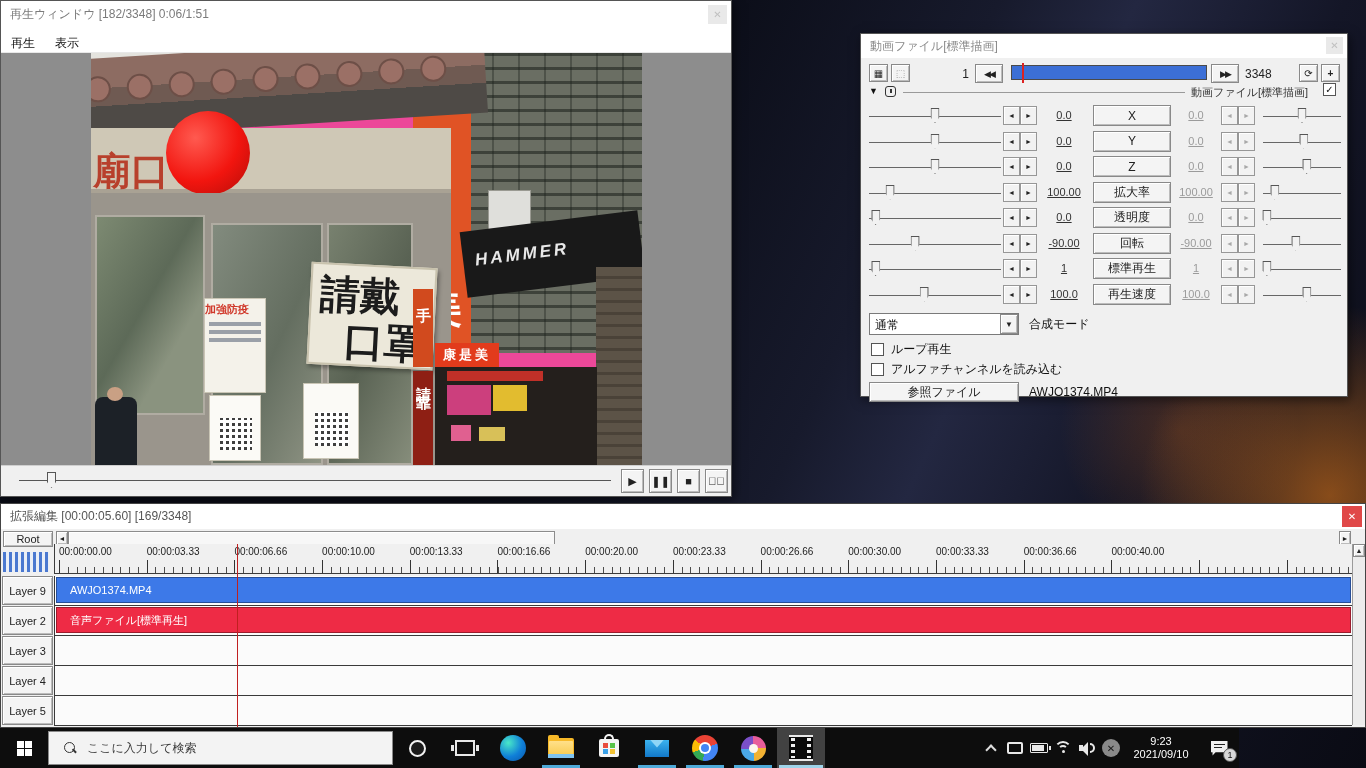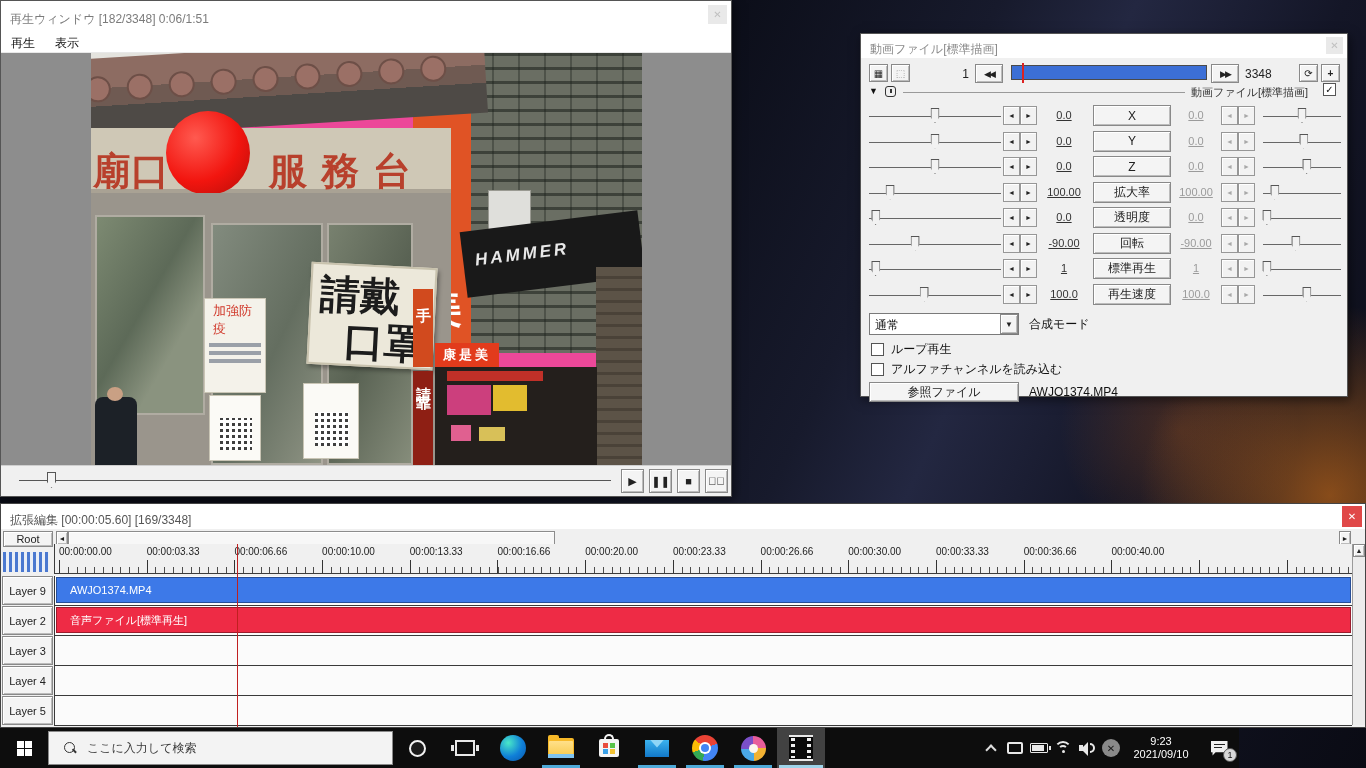--- a/index.html
+++ b/index.html
@@ -6,21 +6,21 @@
   body{background:#000}
   #screen{position:relative;width:1366px;height:768px;overflow:hidden;
     font-family:"Liberation Sans","DejaVu Sans",sans-serif;
     background:
       radial-gradient(circle at 1330px 495px, rgba(235,125,25,.55), rgba(235,125,25,0) 190px),
       radial-gradient(circle at 1180px 430px, rgba(220,110,30,.25), rgba(220,110,30,0) 120px),
       linear-gradient(115deg,#0a0c16 40%,#171a2c 58%,#232741 66%,#141627 78%,#0a0b14 100%);}
   .abs{position:absolute}
   
   .win{position:absolute;background:#f0f0f0;border:1px solid #555;box-shadow:2px 3px 10px rgba(0,0,0,.5)}
-  .titlebar{position:relative;height:27px;background:#fff;display:flex;align-items:flex-end;padding:0 9px;font-size:12px;color:#7b7b7b}
+  .titlebar{position:relative;height:27px;background:#fff;display:flex;align-items:center;padding:0 9px;font-size:12px;color:#7b7b7b}
   .closebox{position:absolute;right:4px;top:4px;width:19px;height:19px;background:#e9e9e9;color:#c0c0c0;font-size:10px;display:flex;align-items:center;justify-content:center}
   .btn{background:#f4f4f4;border:1px solid #898989;box-shadow:inset 1px 1px 0 #fff,inset -1px -1px 0 #bcbcbc;display:flex;align-items:center;justify-content:center;color:#222}
   
   #player{left:0;top:0;width:732px;height:497px}
   #player .menubar{height:25px;background:#fff;display:flex;align-items:flex-end;font-size:12px;color:#111;border-bottom:1px solid #e8e8e8}
   #player .menubar span{padding:0 10px}
   #pvideo-wrap{position:absolute;left:0;top:52px;width:730px;height:413px;background:#8d8d8d}
   #pvideo{position:absolute;left:90px;top:0;width:551px;height:412px;overflow:hidden;background:#ec4899}
   #pctrl{position:absolute;left:0;bottom:0;width:730px;height:31px;background:#f0f0f0;border-top:1px solid #cfcfcf}
   #pctrl .line{position:absolute;left:18px;top:14px;width:592px;height:1px;background:#555}
@@ -117,30 +117,29 @@
               <i style="width:26px;height:26px;border-radius:50%;background:#9b7066;border:2px solid #6d4f47"></i>
               <i style="width:26px;height:26px;border-radius:50%;background:#9b7066;border:2px solid #6d4f47"></i>
               <i style="width:26px;height:26px;border-radius:50%;background:#9b7066;border:2px solid #6d4f47"></i>
               <i style="width:26px;height:26px;border-radius:50%;background:#9b7066;border:2px solid #6d4f47"></i>
               <i style="width:26px;height:26px;border-radius:50%;background:#9b7066;border:2px solid #6d4f47"></i>
               <i style="width:26px;height:26px;border-radius:50%;background:#9b7066;border:2px solid #6d4f47"></i>
           </div>
         </div>
         <div class="p" style="left:0;top:75px;width:360px;height:65px;background:#cfc8b6;border-bottom:4px solid #a9a294">
           <div style="position:absolute;left:2px;top:18px;font-size:38px;font-weight:bold;color:#b8402c">廟口</div>
-          <div style="position:absolute;left:178px;top:18px;font-size:38px;font-weight:bold;color:#b8402c;letter-spacing:14px">服務台</div>
         </div>
         <div class="p circ" style="left:75px;top:58px;width:84px;height:84px;background:radial-gradient(circle at 35% 32%,#ff5a50,#f2150f 55%,#b30d08)"></div>
         <div class="p" style="left:0;top:140px;width:360px;height:272px;background:#9a958c">
           <div style="position:absolute;left:4px;top:22px;width:110px;height:200px;background:linear-gradient(120deg,#7d8a72,#5d6a58 45%,#8a937f 70%);border:2px solid #b0aca2"></div>
           <div style="position:absolute;left:120px;top:30px;width:112px;height:242px;background:linear-gradient(115deg,#828b7e,#646e60 55%,#8f9484);border:2px solid #b0aca2"></div>
           <div style="position:absolute;left:236px;top:30px;width:86px;height:242px;background:linear-gradient(115deg,#78816f,#596253 50%,#868d7b);border:2px solid #b0aca2"></div>
         </div>
         <div class="p" style="left:113px;top:245px;width:62px;height:95px;background:#f4f2ea;border:1px solid #c9c5b5">
-          <div style="font-size:13px;color:#d0382a;font-weight:normal;padding:3px 8px">加強防疫</div>
+          <div style="font-size:11px;color:#d0382a;font-weight:bold;padding:3px 0">加強防疫</div>
           <div style="margin:2px 4px;height:4px;background:#9aa0a8"></div>
           <div style="margin:4px 4px;height:4px;background:#9aa0a8"></div>
           <div style="margin:4px 4px;height:4px;background:#9aa0a8"></div>
         </div>
         <div class="p" style="left:118px;top:342px;width:52px;height:66px;background:#fbfaf6;border:1px solid #c9c5b5">
           <div style="position:absolute;left:10px;top:22px;width:32px;height:32px;background:repeating-linear-gradient(0deg,#222 0 3px,#fff 3px 6px),repeating-linear-gradient(90deg,#222 0 3px,#fff 3px 6px);background-blend-mode:screen"></div>
         </div>
         <div class="p" style="left:212px;top:330px;width:56px;height:76px;background:#fbfaf6;border:1px solid #c9c5b5">
           <div style="position:absolute;left:11px;top:28px;width:34px;height:34px;background:repeating-linear-gradient(0deg,#222 0 3px,#fff 3px 6px),repeating-linear-gradient(90deg,#222 0 3px,#fff 3px 6px);background-blend-mode:screen"></div>
         </div>

